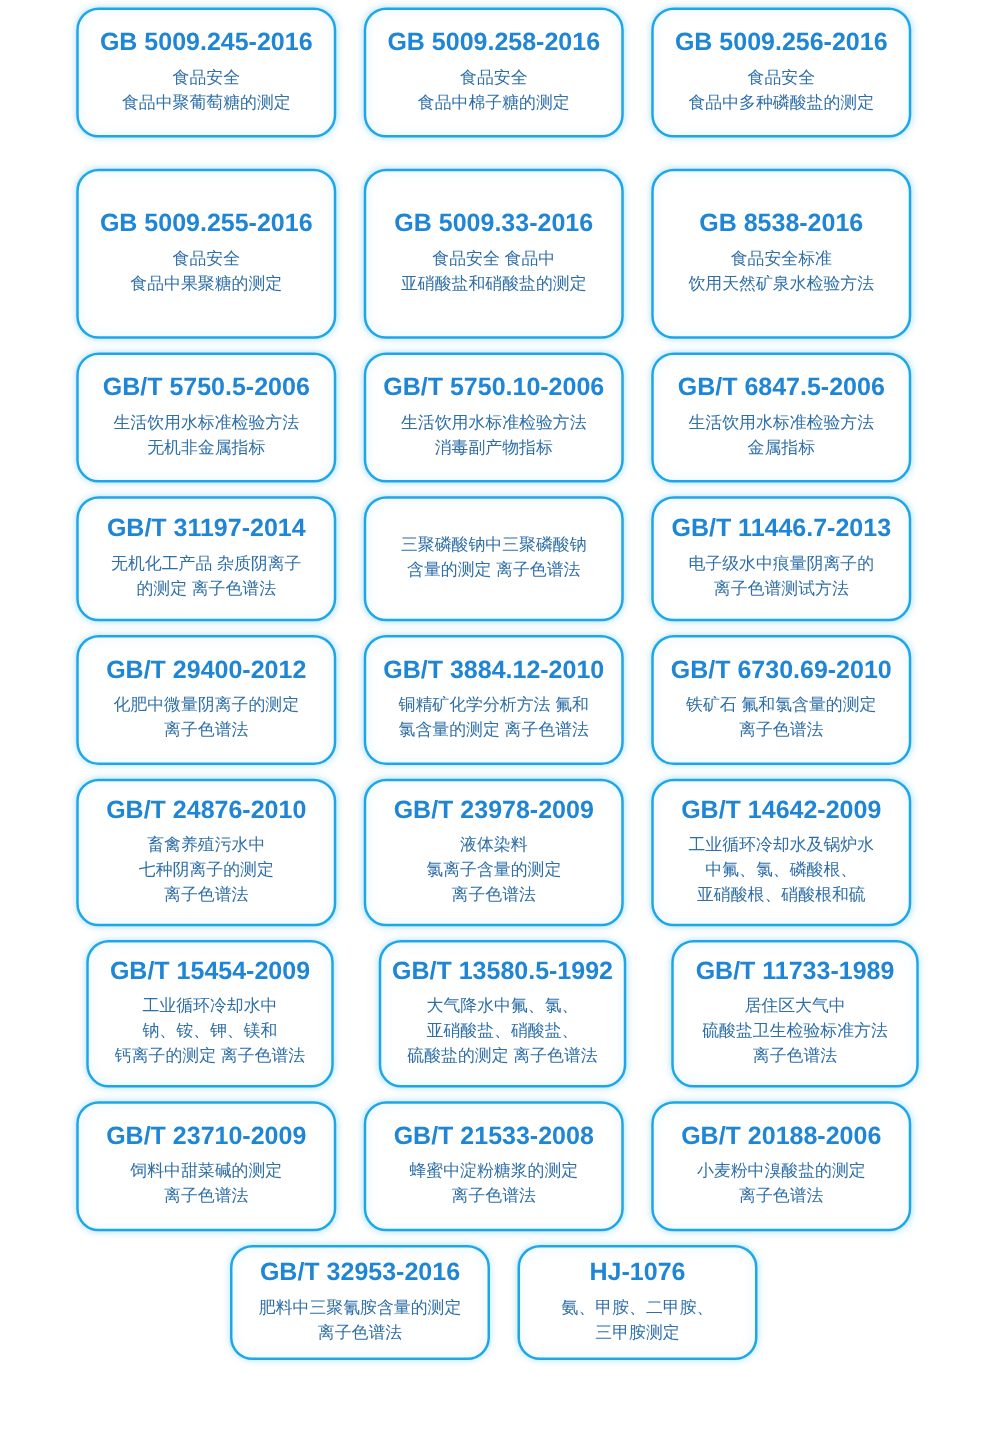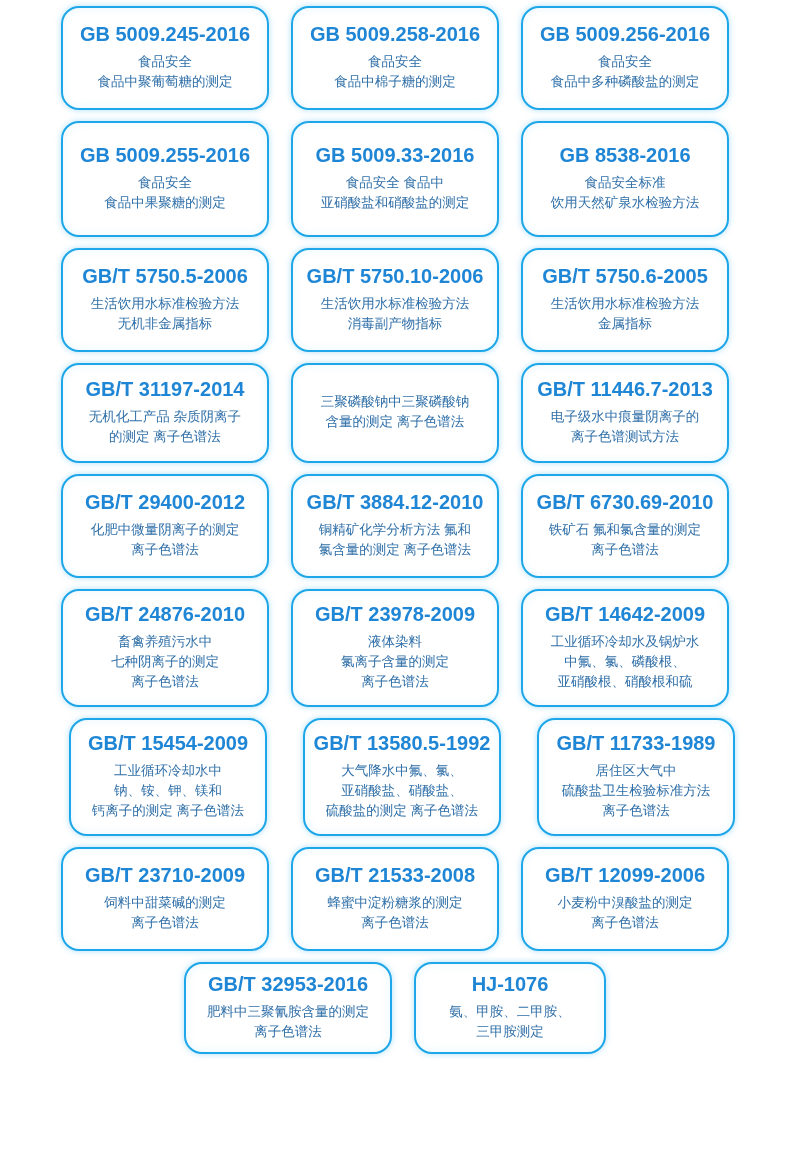--- a/index.html
+++ b/index.html
@@ -33,21 +33,21 @@
     box-shadow: 0 0 6px rgba(30,167,232,0.35), inset 0 0 10px rgba(30,167,232,0.10);
     padding: 9px 8px 11px 8px;
     text-align: center;
     display: flex;
     flex-direction: column;
     align-items: center;
     justify-content: center;
   }
   
   .r0 .card { height: 104px; }
-  .r1 .card { height: 116px; }
+  .r1 .card { height: 136px; margin-top: 14px; }
   .r2 .card { height: 104px; }
   .r3 .card { height: 100px; }
   .r4 .card { height: 104px; }
   .r5 .card { height: 118px; }
   .r6 .card { height: 118px; margin-left: 14px; }
   .r7 .card { height: 104px; }
   .r8 .card { height: 104px; }
 
   .card-code {
     color: #1f86d6;
@@ -123,21 +123,21 @@
         <div class="card-code">GB/T 5750.5-2006</div>
         <div class="card-desc">生活饮用水标准检验方法
 无机非金属指标</div>
       </div>
       <div class="card">
         <div class="card-code">GB/T 5750.10-2006</div>
         <div class="card-desc">生活饮用水标准检验方法
 消毒副产物指标</div>
       </div>
       <div class="card">
-        <div class="card-code">GB/T 5750.6-2005</div>
+        <div class="card-code">GB/T 6847.5-2006</div>
         <div class="card-desc">生活饮用水标准检验方法
 金属指标</div>
       </div>
     </div>
     <div class="row r3">
       <div class="card">
         <div class="card-code">GB/T 31197-2014</div>
         <div class="card-desc">无机化工产品 杂质阴离子
 的测定 离子色谱法</div>
       </div>
@@ -213,21 +213,21 @@
         <div class="card-code">GB/T 23710-2009</div>
         <div class="card-desc">饲料中甜菜碱的测定
 离子色谱法</div>
       </div>
       <div class="card">
         <div class="card-code">GB/T 21533-2008</div>
         <div class="card-desc">蜂蜜中淀粉糖浆的测定
 离子色谱法</div>
       </div>
       <div class="card">
-        <div class="card-code">GB/T 12099-2006</div>
+        <div class="card-code">GB/T 20188-2006</div>
         <div class="card-desc">小麦粉中溴酸盐的测定
 离子色谱法</div>
       </div>
     </div>
     <div class="row r8 last">
       <div class="card wide">
         <div class="card-code">GB/T 32953-2016</div>
         <div class="card-desc">肥料中三聚氰胺含量的测定
 离子色谱法</div>
       </div>

